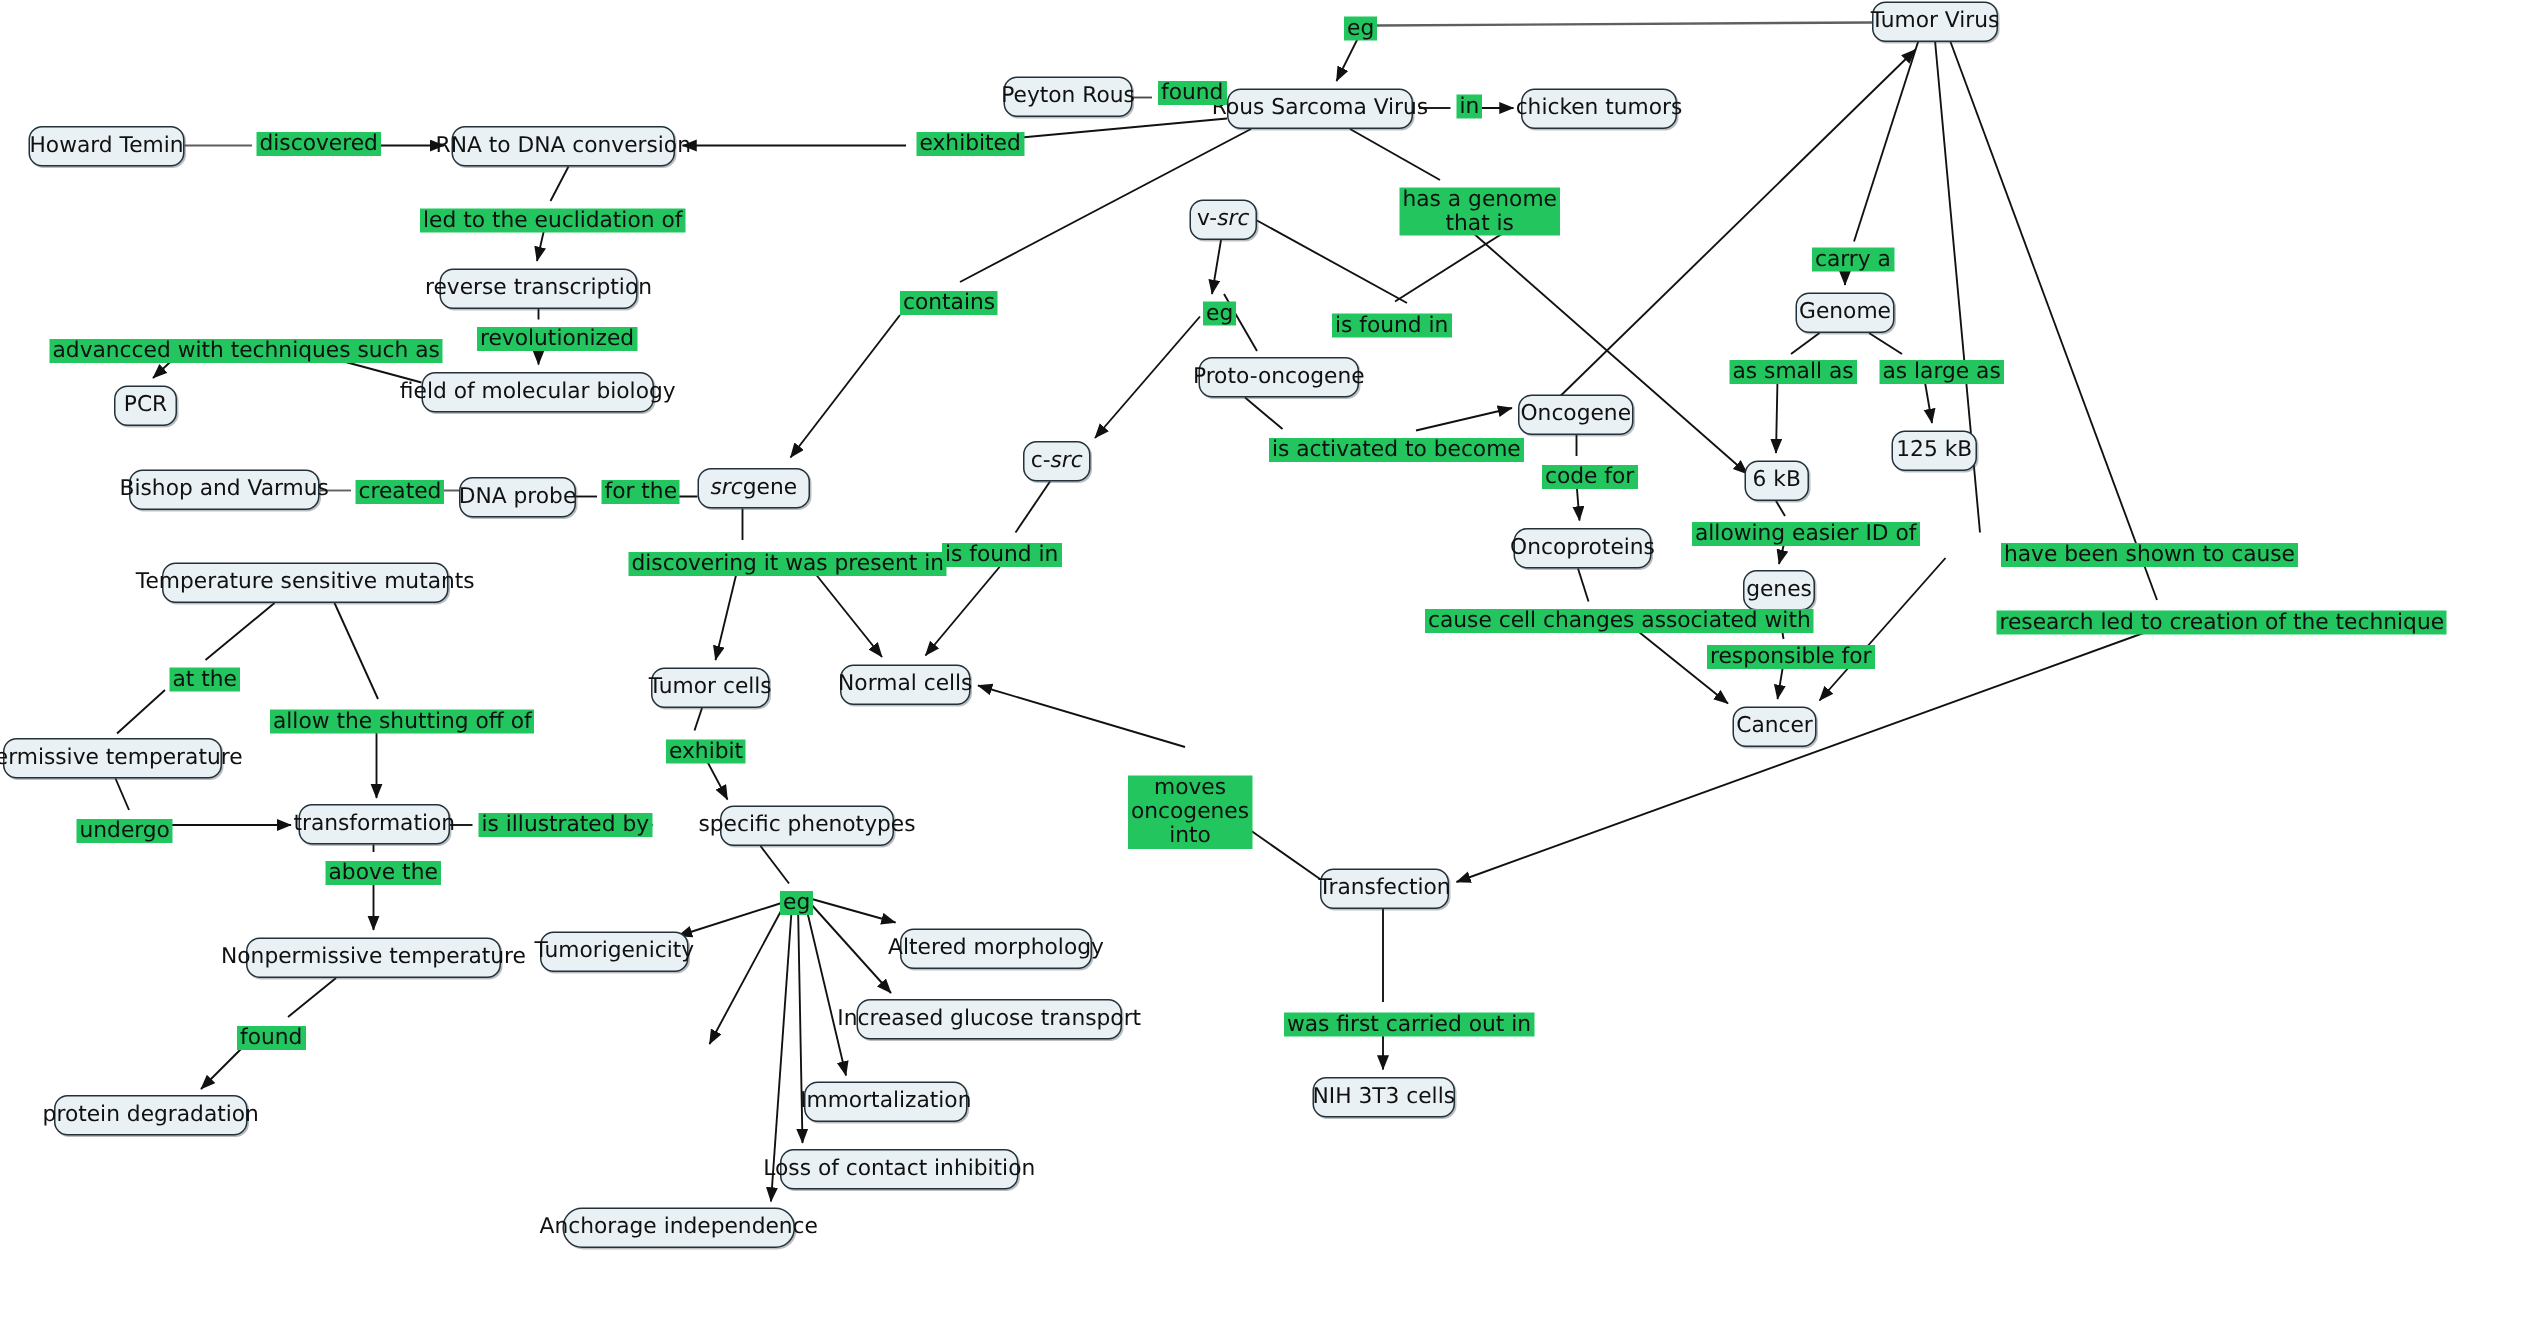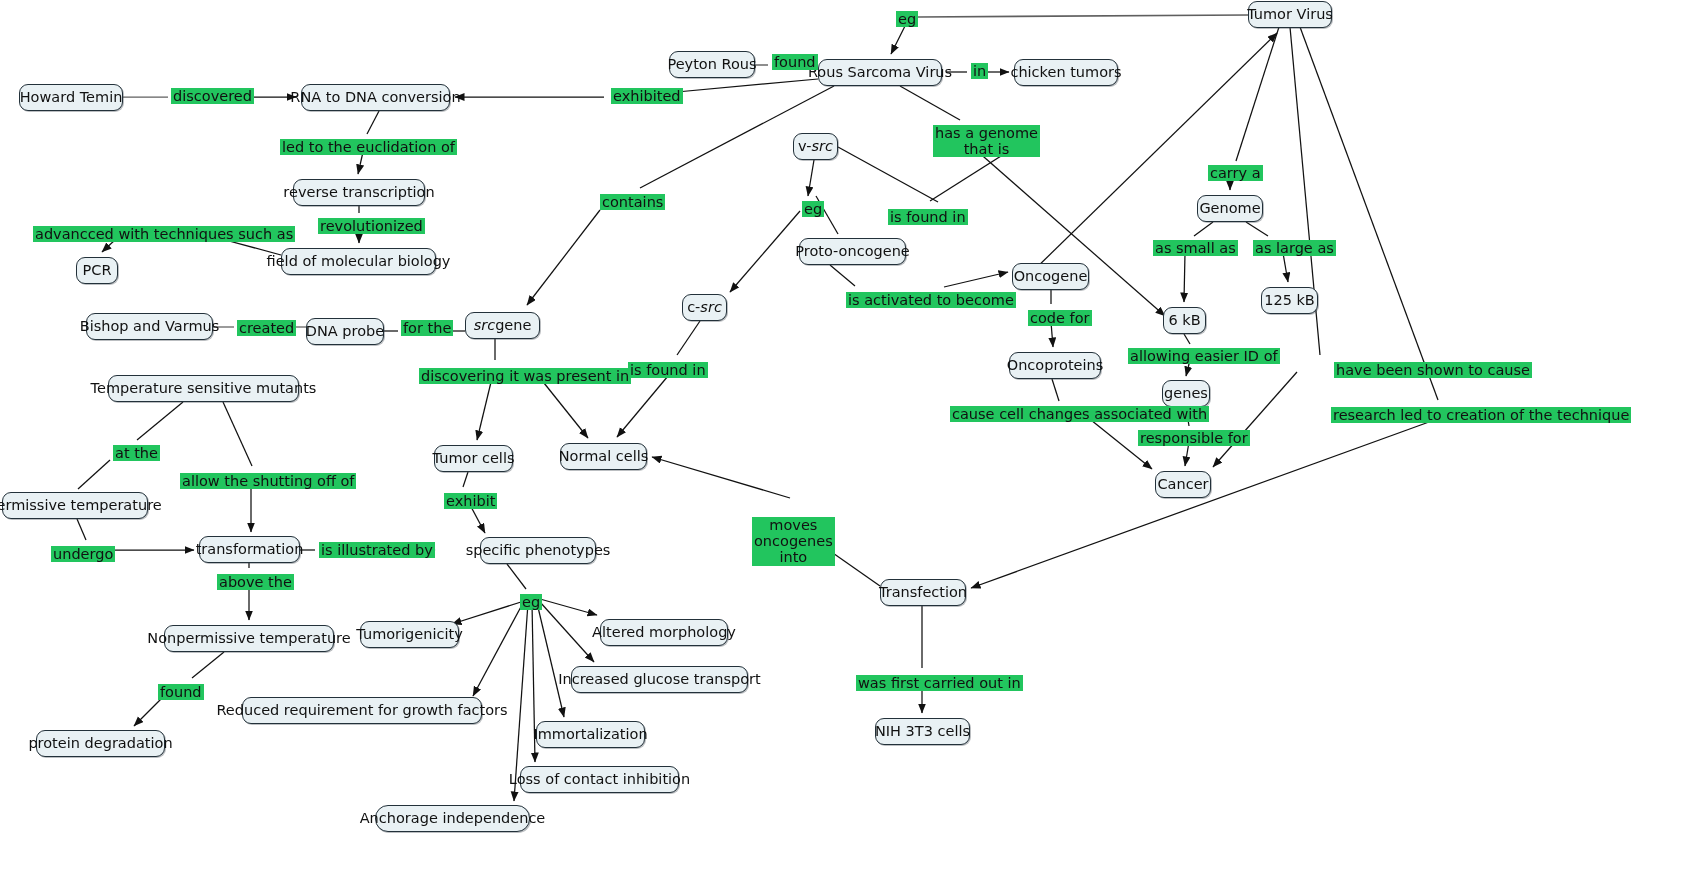--- a/index.html
+++ b/index.html
@@ -202,21 +202,20 @@
   <div class="node" style="left:108px;top:375px;width:191px;height:27px;">Temperature sensitive mutants</div>
   <div class="node" style="left:2px;top:492px;width:146px;height:27px;">Permissive temperature</div>
   <div class="node" style="left:199px;top:536px;width:101px;height:27px;">transformation</div>
   <div class="node" style="left:164px;top:625px;width:170px;height:27px;">Nonpermissive temperature</div>
   <div class="node" style="left:36px;top:730px;width:129px;height:27px;">protein degradation</div>
   <div class="node" style="left:434px;top:445px;width:79px;height:27px;">Tumor cells</div>
   <div class="node" style="left:560px;top:443px;width:87px;height:27px;">Normal cells</div>
   <div class="node" style="left:440px;top:537px;width:116px;height:27px;margin-left:40px;">specific phenotypes</div>
   <div class="node" style="left:360px;top:621px;width:99px;height:27px;">Tumorigenicity</div>
   <div class="node" style="left:600px;top:619px;width:128px;height:27px;">Altered morphology</div>
-  <div class="node" style="left:242px;top:697px;width:240px;height:27px;">Reduced requirement for growth factors</div>
   <div class="node" style="left:571px;top:666px;width:177px;height:27px;">Increased glucose transport</div>
   <div class="node" style="left:536px;top:721px;width:109px;height:27px;">Immortalization</div>
   <div class="node" style="left:520px;top:766px;width:159px;height:27px;">Loss of contact inhibition</div>
   <div class="node" style="left:375px;top:805px;width:155px;height:27px;border-radius:13px;">Anchorage independence</div>
   <div class="node" style="left:669px;top:51px;width:86px;height:27px;">Peyton Rous</div>
   <div class="node" style="left:818px;top:59px;width:124px;height:27px;">Rous Sarcoma Virus</div>
   <div class="node" style="left:1014px;top:59px;width:104px;height:27px;">chicken tumors</div>
   <div class="node" style="left:793px;top:133px;width:45px;height:27px;">
       <span>v-</span>
       <i style="font-style:italic">src</i>

